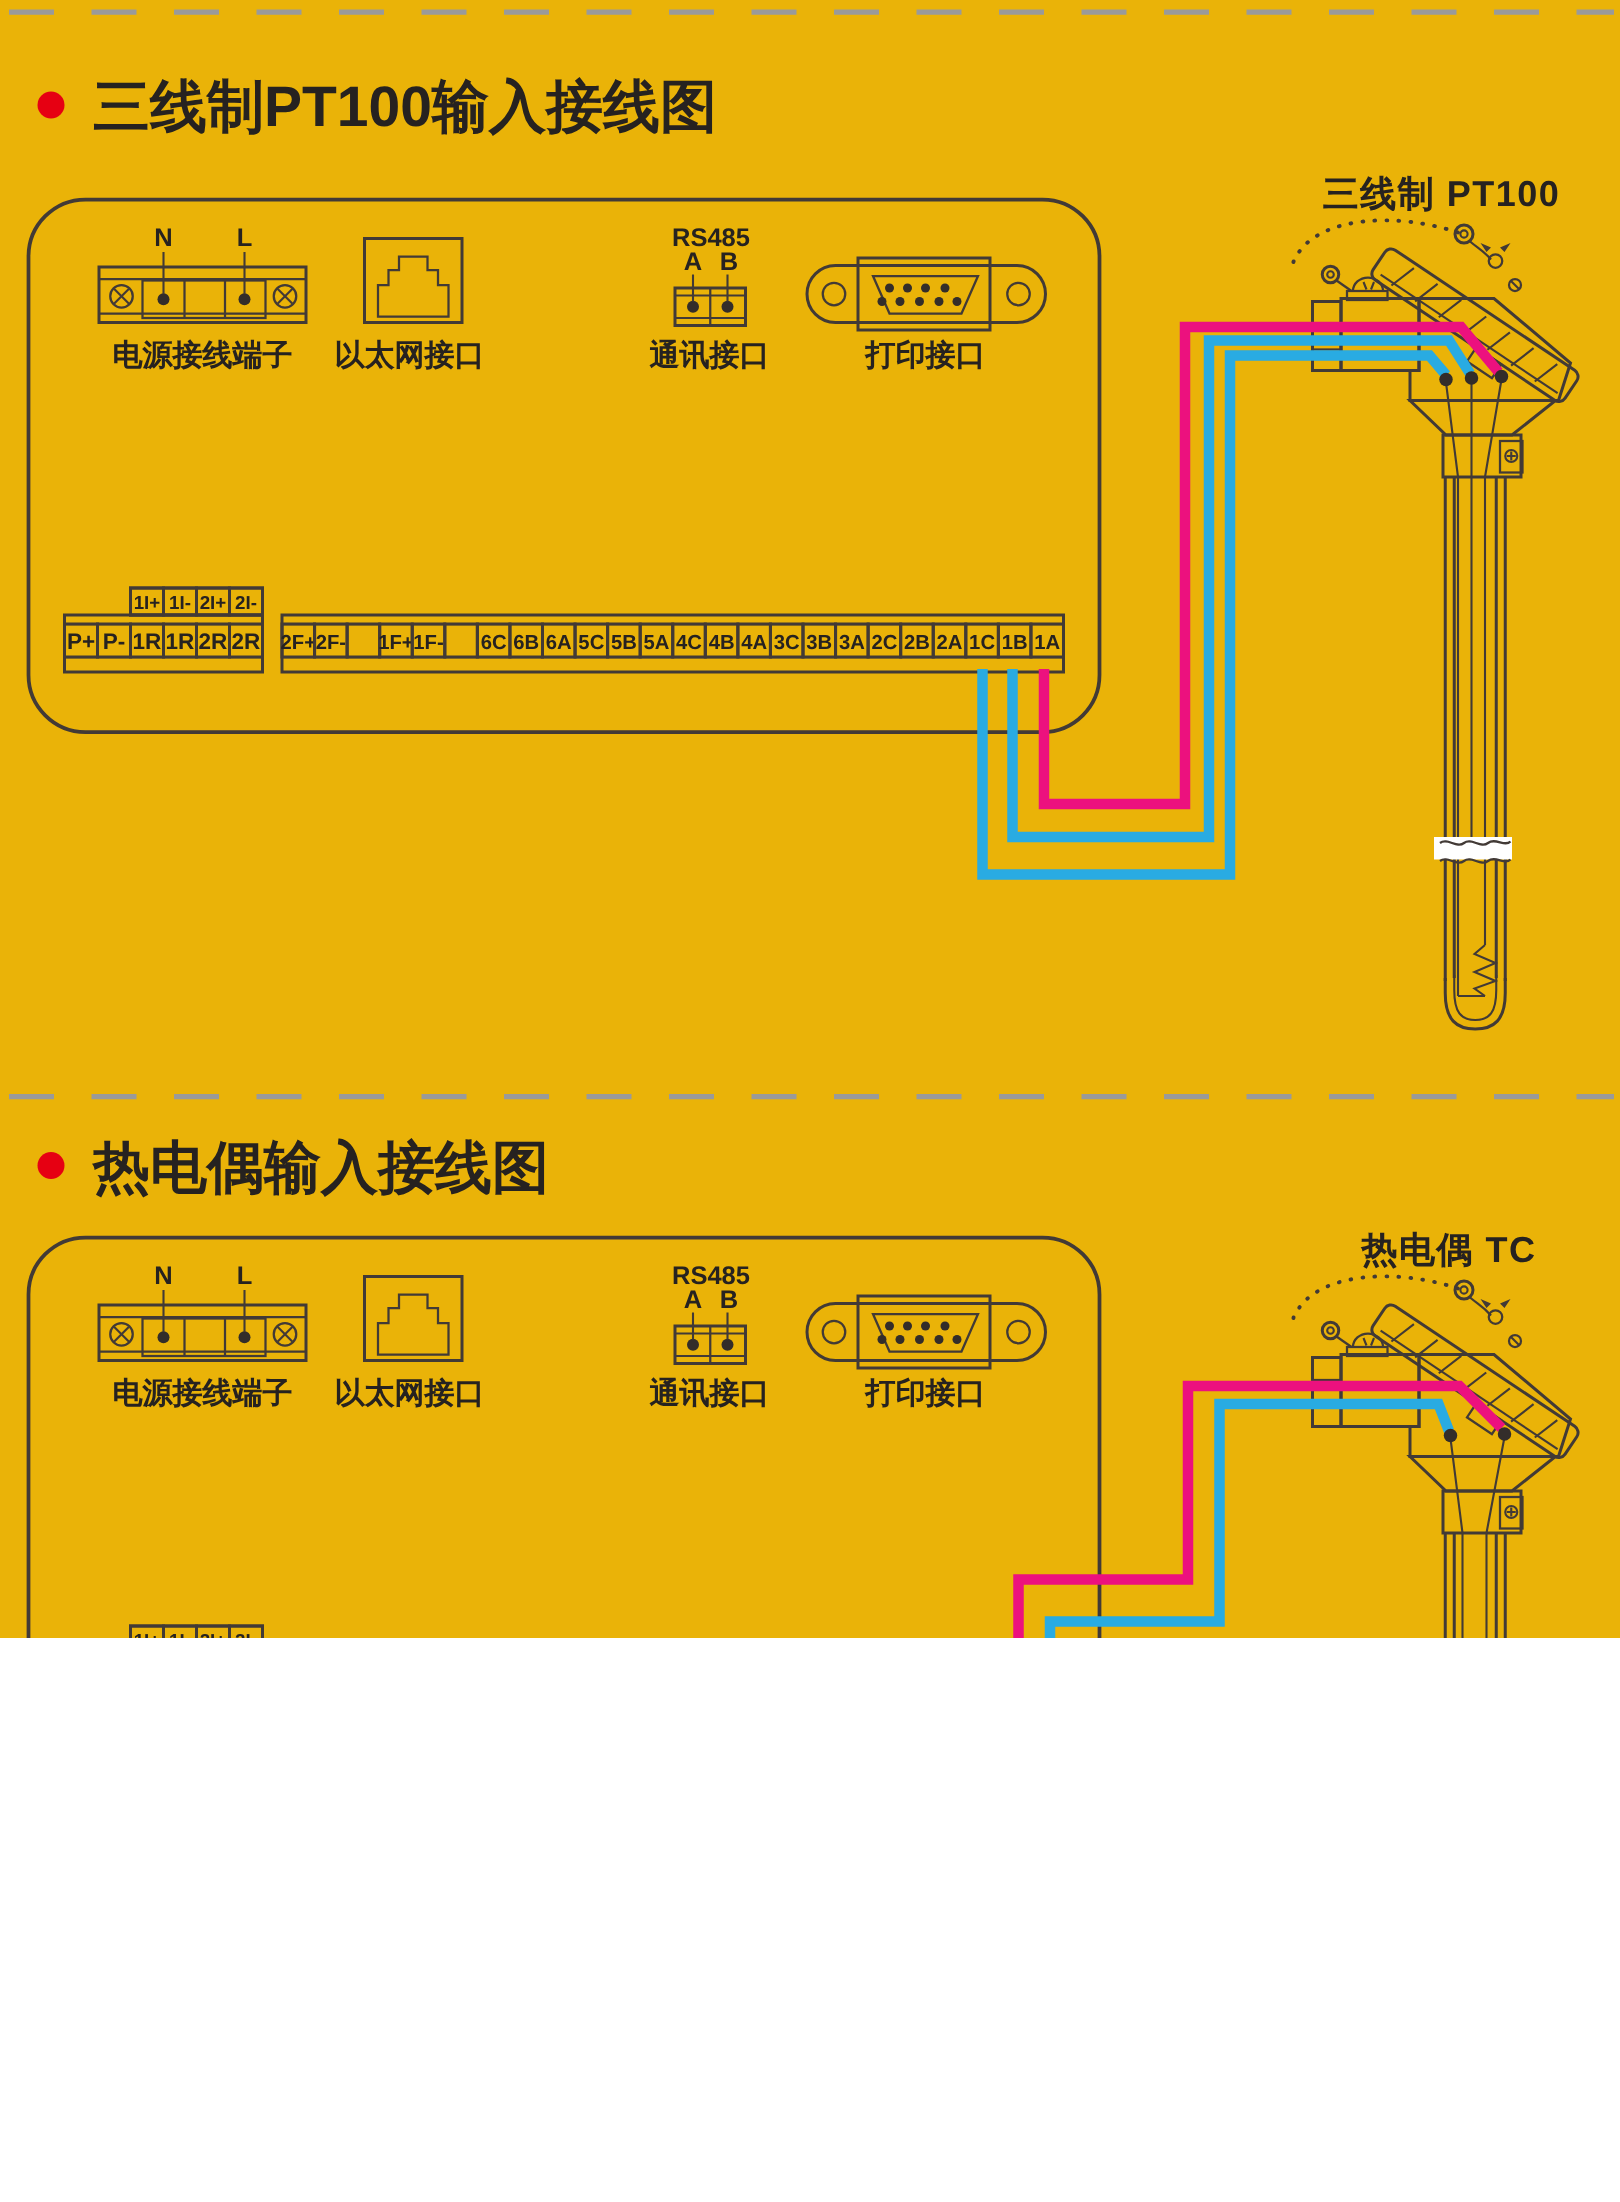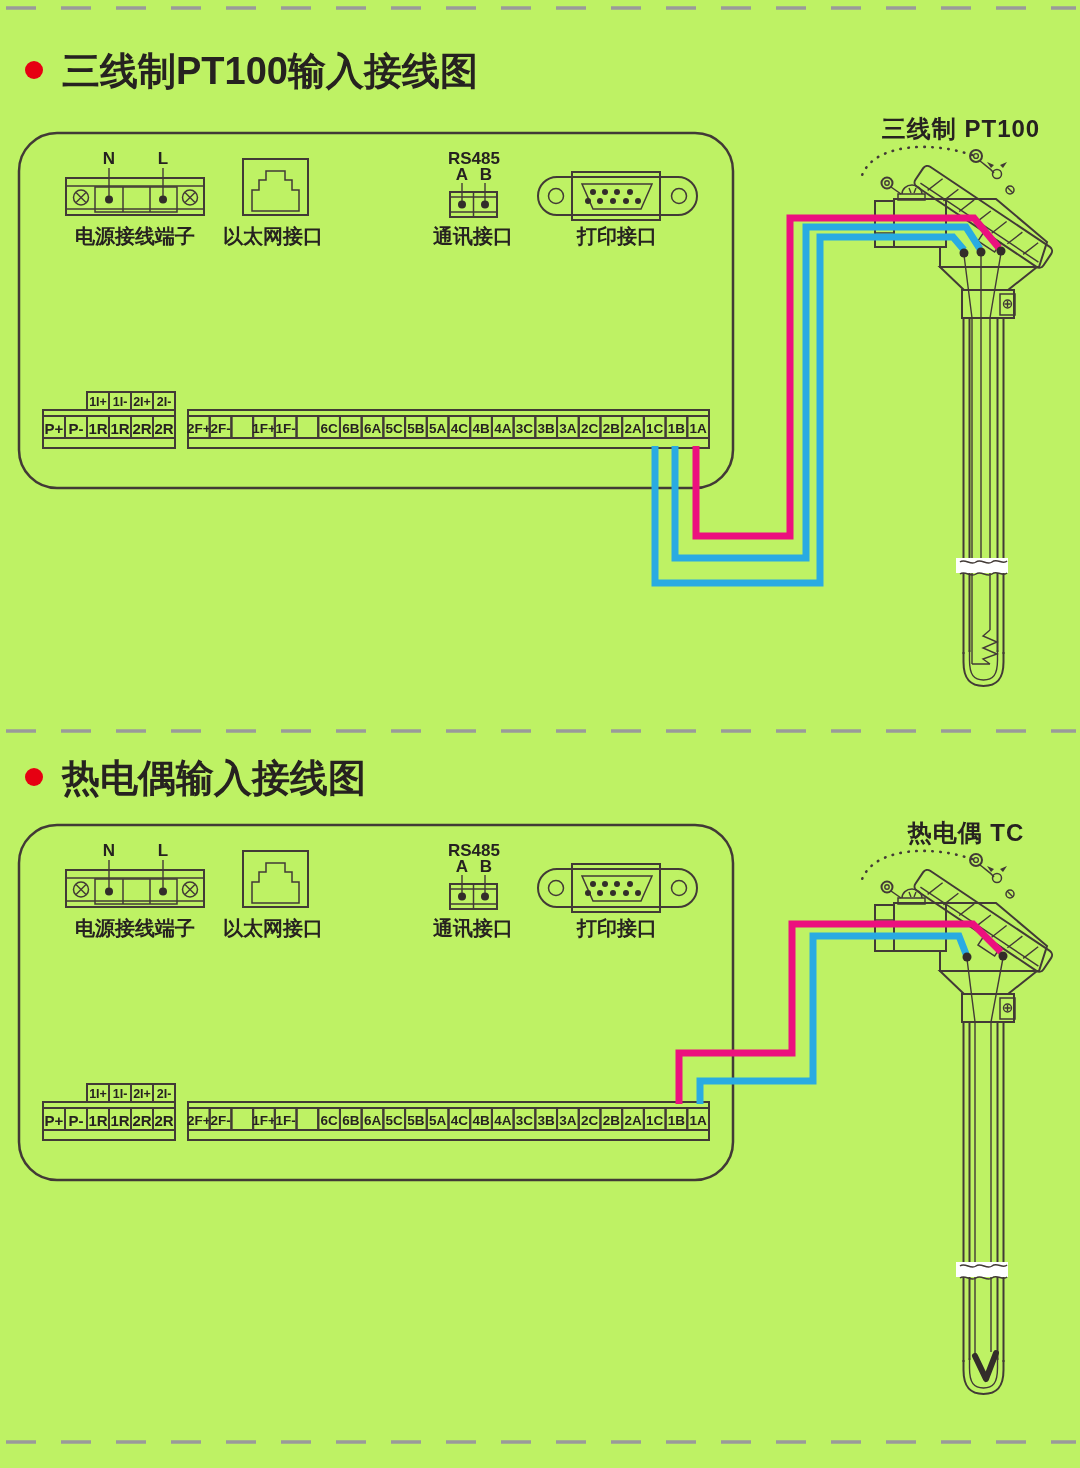--- a/index.html
+++ b/index.html
@@ -1,16 +1,16 @@
 <!DOCTYPE html>
 <html style="--wire-magenta: #ec117e; --wire-blue: #29abe2; --bullet-red: #e60012; --line-art: #423a36; --dash-gray: #9a9a9a;"><head>
 <meta charset="utf-8">
 <style>
   html,body{margin:0;padding:0;background:#ffffff;}
-  #stage{position:relative;width:1080px;height:1468px;background:#bef264;overflow:hidden;}
+  #stage{position:relative;width:1080px;height:1092px;background:#eab308;overflow:hidden;}
   svg{position:absolute;left:0;top:0;}
   svg text{font-family:"Liberation Sans",sans-serif;fill:#262220;}
   .title{font-size:38px;font-weight:bold;}
   .port-label{font-size:20px;font-weight:bold;text-anchor:middle;}
   .pin-label{font-size:17px;font-weight:bold;text-anchor:middle;}
   .sensor-label{font-size:24px;font-weight:bold;text-anchor:middle;letter-spacing:1px;}
   .cell-label{font-weight:bold;text-anchor:middle;dominant-baseline:central;}
   .cl-lg .cell-label{font-size:15px;}
   .cl-md .cell-label{font-size:13.5px;}
   .cl-sm .cell-label{font-size:12.5px;}

